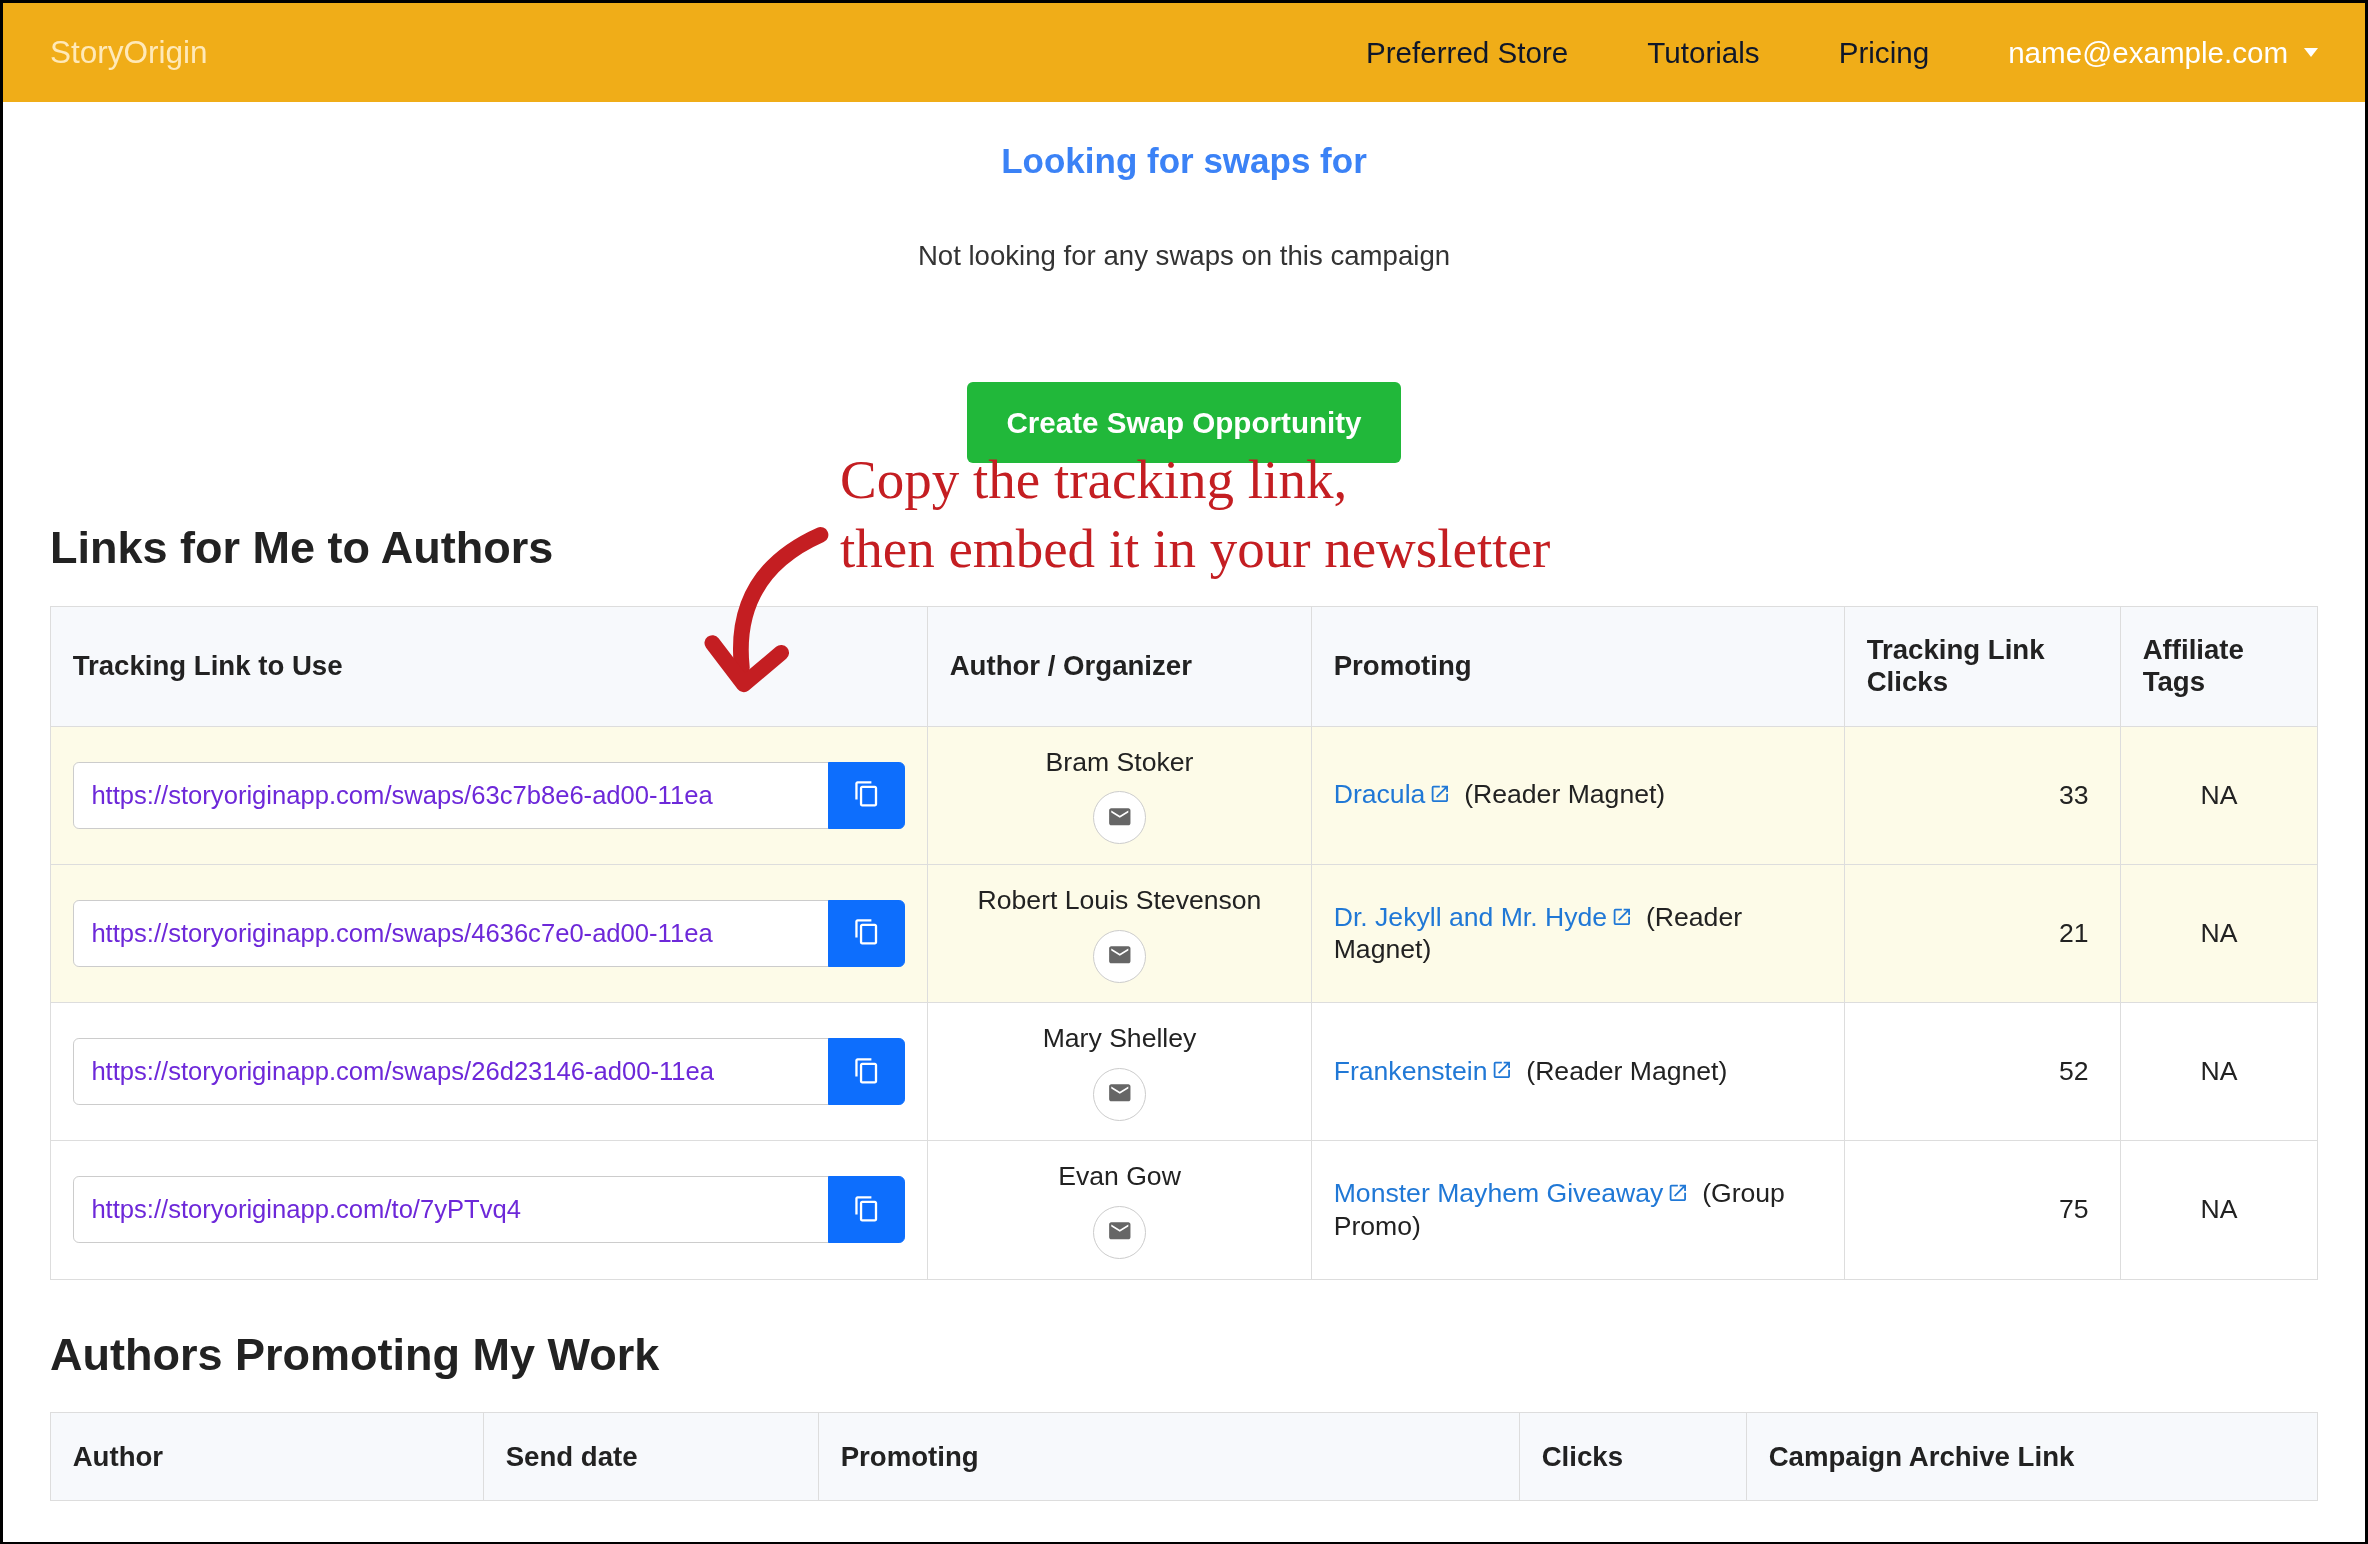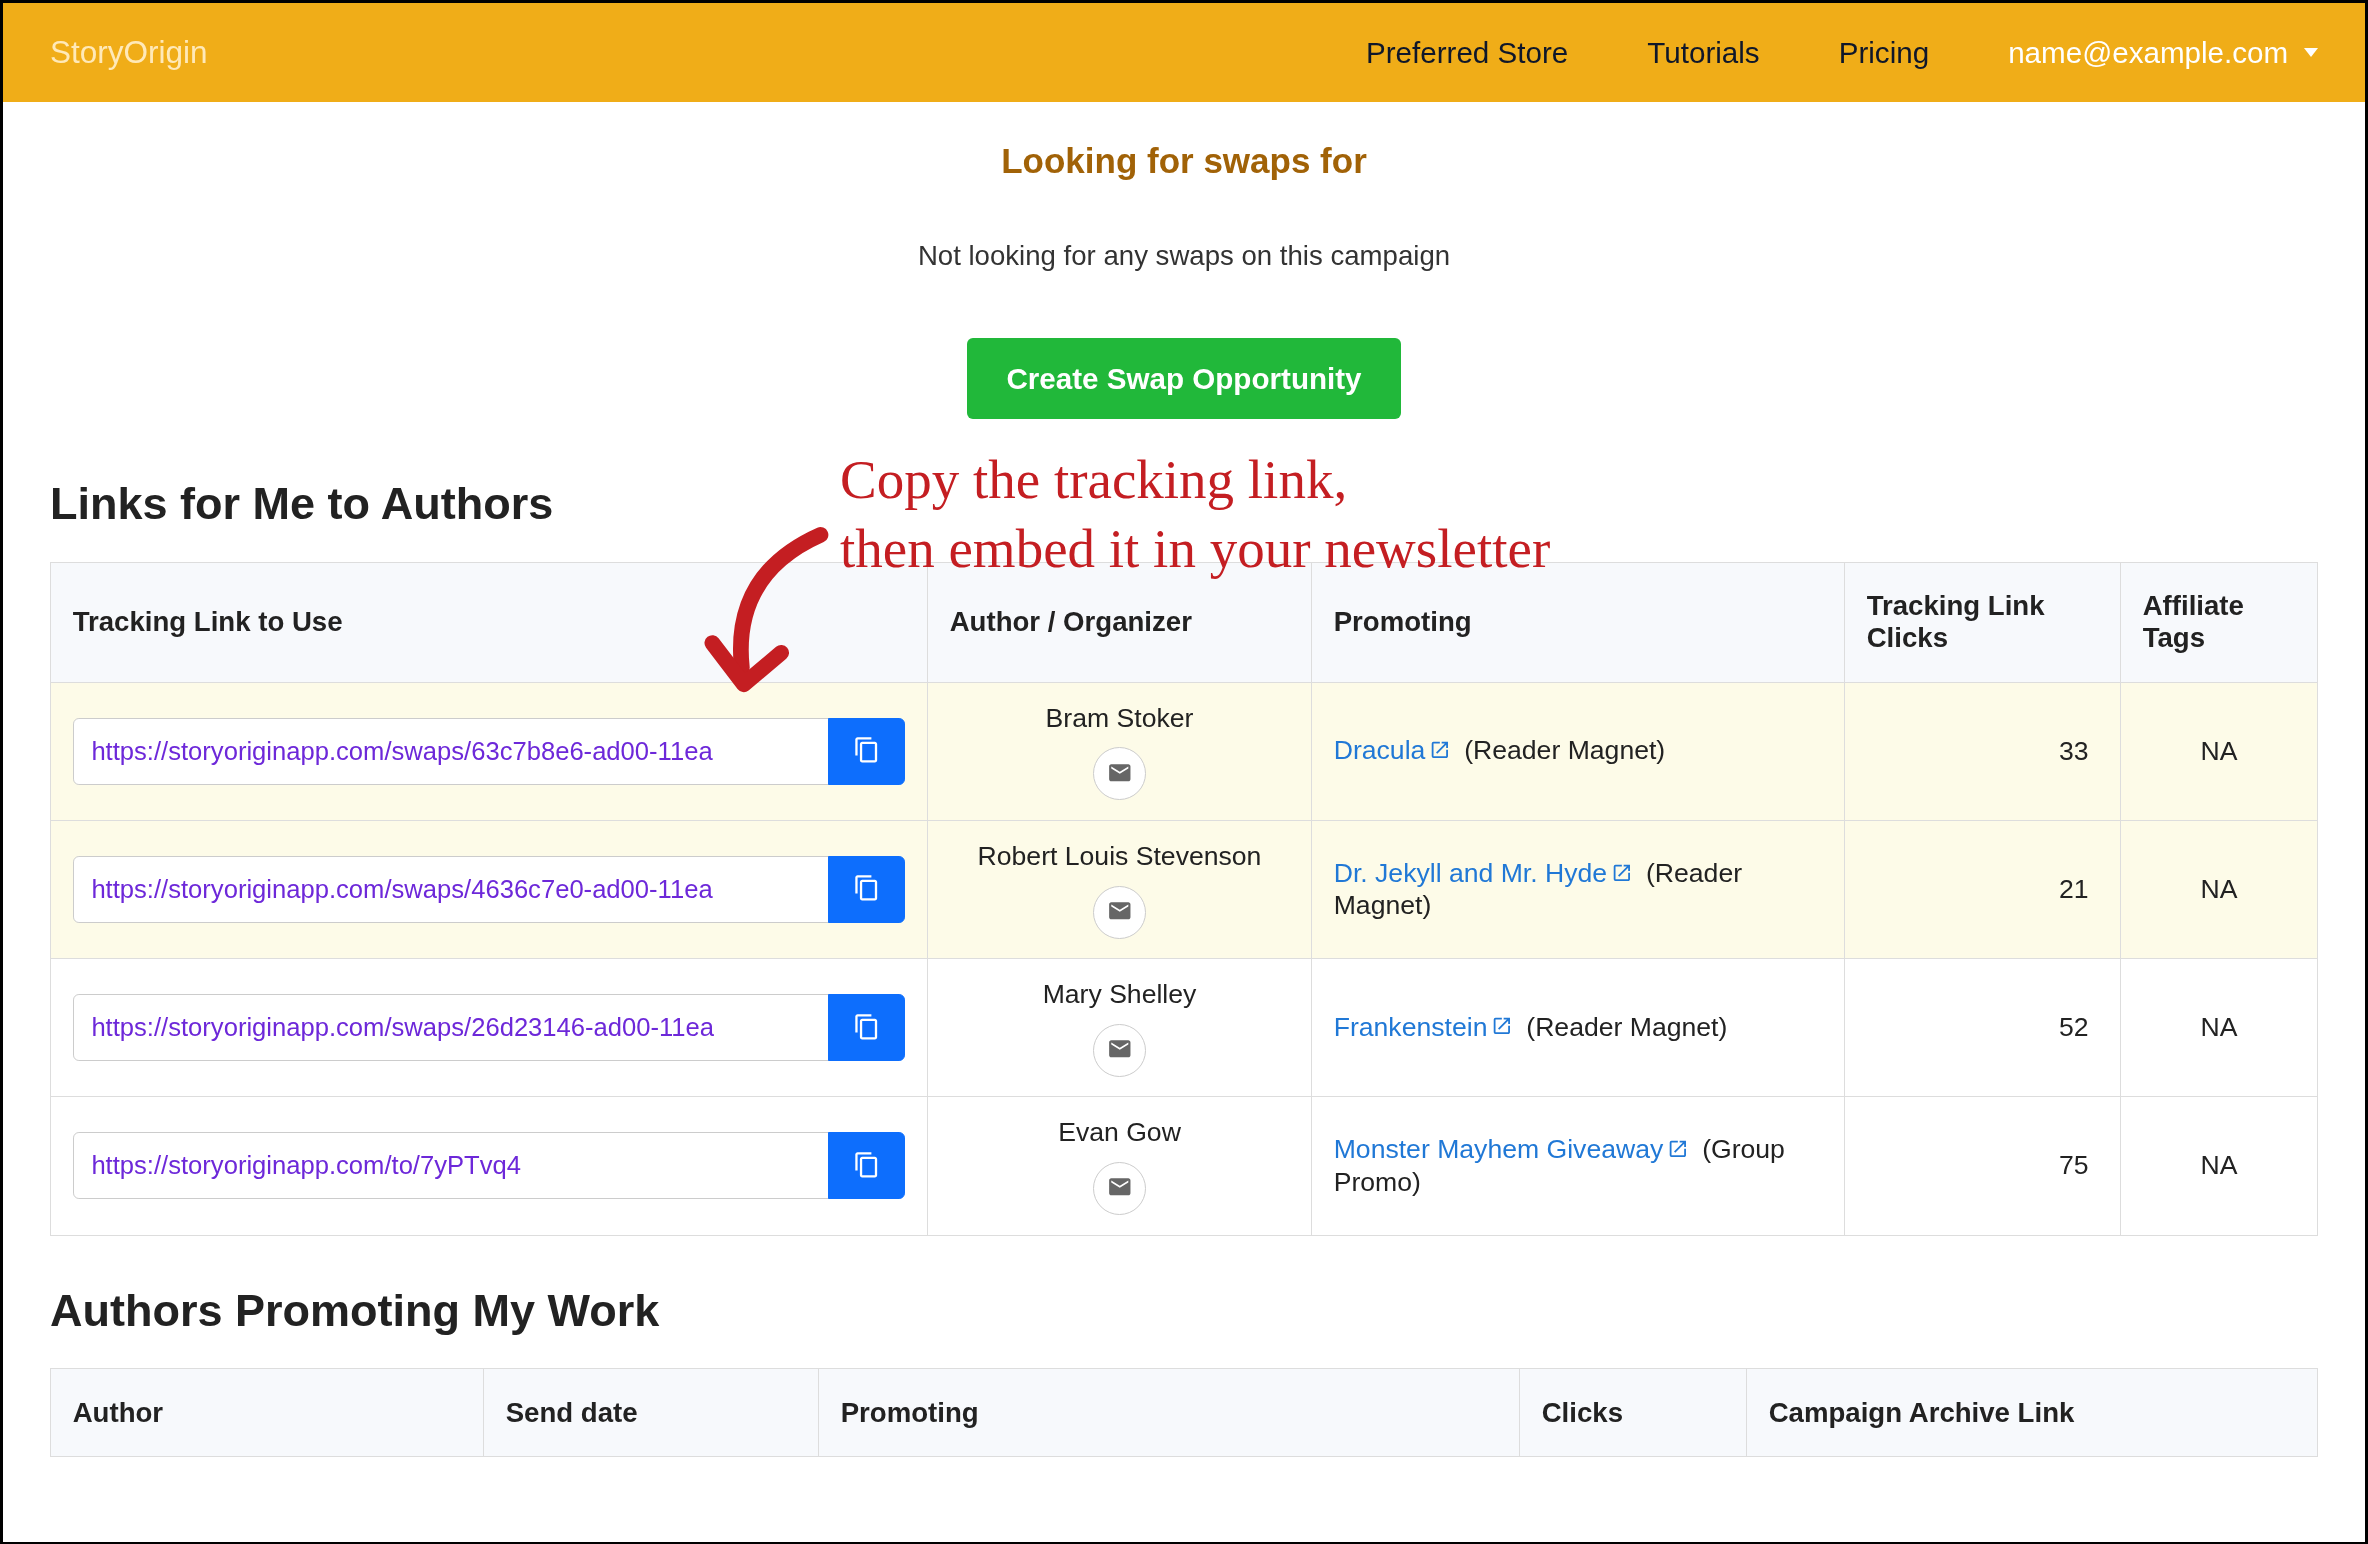--- a/index.html
+++ b/index.html
@@ -48,28 +48,28 @@
 .page {
   padding: 0 47px;
 }
 .center-block {
   text-align: center;
   padding-top: 39px;
 }
 .swaps-title {
   font-size: 35px;
   font-weight: 700;
-  color: #a16207;
+  color: #3b82f6;
   margin-bottom: 59px;
 }
 .swaps-sub {
   font-size: 27.6px;
   color: #333;
   font-weight: 400;
-  margin-bottom: 66px;
+  margin-bottom: 110px;
 }
 .btn-green {
   display: inline-block;
   background: #21b83a;
   color: #fff;
   font-size: 29.6px;
   font-weight: 600;
   padding: 23.6px 39px;
   border-radius: 5.9px;
   border: none;

